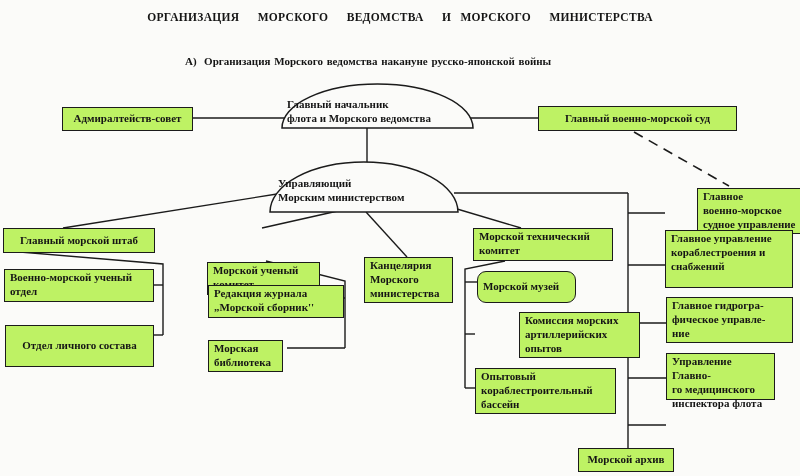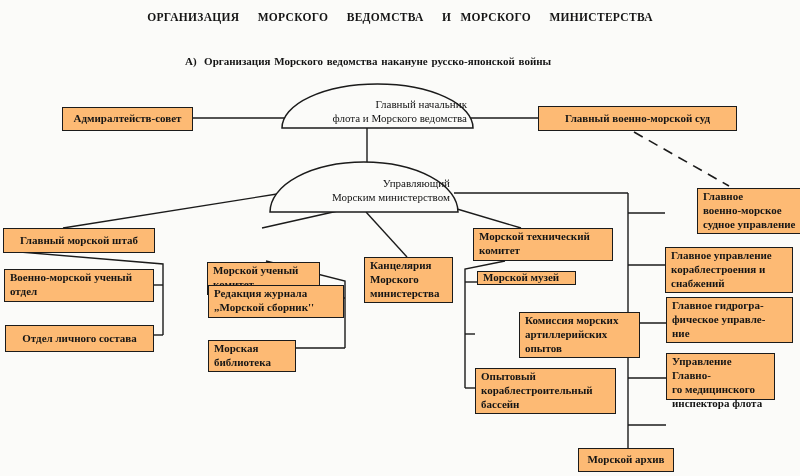--- a/index.html
+++ b/index.html
@@ -16,29 +16,29 @@
   }
   .subtitle {
     position:absolute; left:185px; top:55px;
     font-weight:bold; font-size:11px; word-spacing:1px; white-space:pre;
   }
   svg.wires { position:absolute; left:0; top:0; }
   svg.wires path { stroke:#1b1b1b; stroke-width:1.4; fill:none; }
   svg.wires path.dome { fill:#fbfbf9; stroke-width:1.5; }
   svg.wires path.dash { stroke-dasharray:10 7; stroke-width:1.6; }
   .node {
-    position:absolute; border:1.7px solid #1b1b1b; background:#fdba74;
+    position:absolute; border:1.7px solid #1b1b1b; background:#bef264;
     font-weight:bold; font-size:11px; line-height:1.27;
     padding:1px 5px; white-space:pre-line;
   }
   .node.c { display:flex; align-items:center; justify-content:center; text-align:center; padding:0 3px; }
   .node.v { display:flex; align-items:center; }
   .dome-label {
-    position:absolute; font-weight:normal; font-size:11px; line-height:1.3;
-    text-align:right; white-space:pre-line;
+    position:absolute; font-weight:bold; font-size:11px; line-height:1.3;
+    text-align:left; white-space:pre-line;
   }
 </style>
 </head>
 <body>
 
 <div class="canvas">
 
   <div class="title">ОРГАНИЗАЦИЯ  МОРСКОГО  ВЕДОМСТВА  И МОРСКОГО  МИНИСТЕРСТВА</div>
   <div class="subtitle">А)  Организация Морского ведомства накануне русско-японской войны</div>
 
@@ -84,47 +84,47 @@
 флота и Морского ведомства</div>
   <div class="dome-label" style="left:278px;top:176px;width:172px;">Управляющий
 Морским министерством</div>
 
   <div class="node c" style="left:62px;top:107px;width:131px;height:24px;">Адмиралтейств-совет</div>
   <div class="node c" style="left:538px;top:106px;width:199px;height:25px;">Главный военно-морской суд</div>
 
   <div class="node c" style="left:3px;top:228px;width:152px;height:25px;">Главный морской штаб</div>
   <div class="node" style="left:4px;top:269px;width:150px;height:33px;">Военно-морской ученый
 отдел</div>
-  <div class="node c" style="left:5px;top:325px;width:149px;height:27px;">Отдел личного состава</div>
+  <div class="node c" style="left:5px;top:325px;width:149px;height:42px;">Отдел личного состава</div>
 
   <div class="node" style="left:207px;top:228px;width:113px;height:33px;margin-top:34px;">Морской ученый
 комитет</div>
   <div class="node" style="left:208px;top:285px;width:136px;height:33px;">Редакция журнала
 „Морской сборник''</div>
-  <div class="node" style="left:208px;top:340px;width:88px;height:32px;">Морская
+  <div class="node" style="left:208px;top:340px;width:75px;height:32px;">Морская
 библиотека</div>
 
   <div class="node" style="left:364px;top:257px;width:89px;height:46px;">Канцелярия
 Морского
 министерства</div>
 
   <div class="node" style="left:473px;top:228px;width:140px;height:33px;">Морской технический
 комитет</div>
-  <div class="node v" style="left:477px;top:271px;width:99px;height:14px;">Морской музей</div>
+  <div class="node v" style="left:477px;top:271px;width:99px;height:32px;border-radius:9px;">Морской музей</div>
   <div class="node" style="left:475px;top:312px;width:121px;height:46px;margin-left:44px;">Комиссия морских
 артиллерийских
 опытов</div>
   <div class="node" style="left:475px;top:368px;width:141px;height:46px;">Опытовый
 кораблестроительный
 бассейн</div>
 
   <div class="node" style="left:665px;top:188px;width:128px;height:46px;margin-left:32px;">Главное
 военно-морское
 судное управление</div>
-  <div class="node" style="left:665px;top:247px;width:128px;height:46px;">Главное управление
+  <div class="node" style="left:665px;top:230px;width:128px;height:58px;">Главное управление
 кораблестроения и
 снабжений</div>
   <div class="node" style="left:666px;top:297px;width:127px;height:46px;">Главное гидрогра-
 фическое управле-
 ние</div>
   <div class="node" style="left:666px;top:353px;width:109px;height:47px;">Управление Главно-
 го медицинского
 инспектора флота</div>
   <div class="node c" style="left:578px;top:448px;width:96px;height:24px;">Морской архив</div>
 

